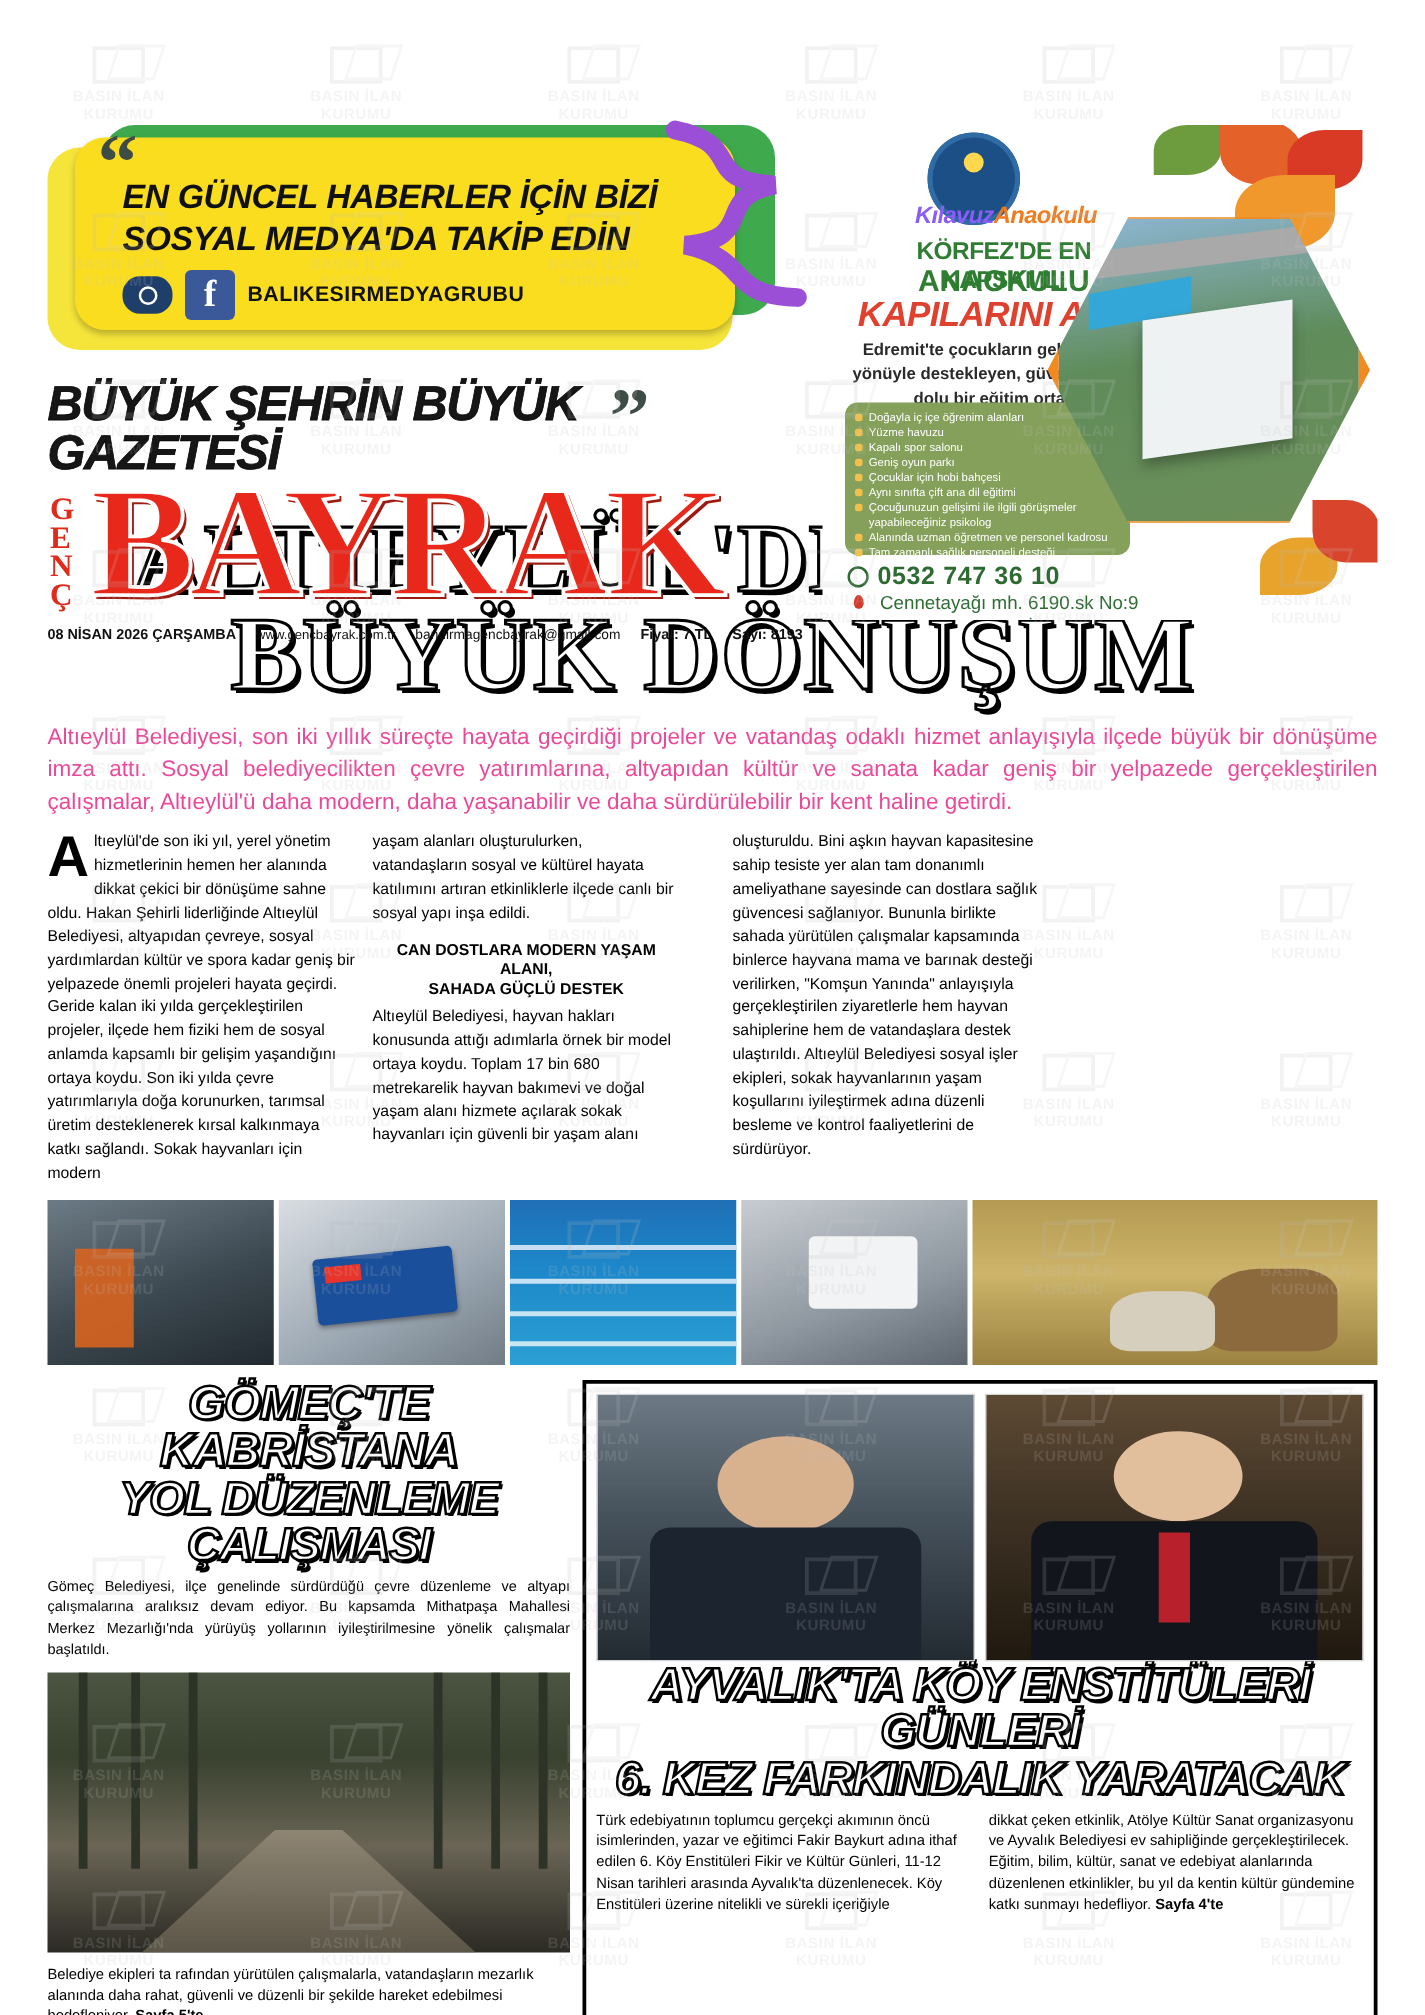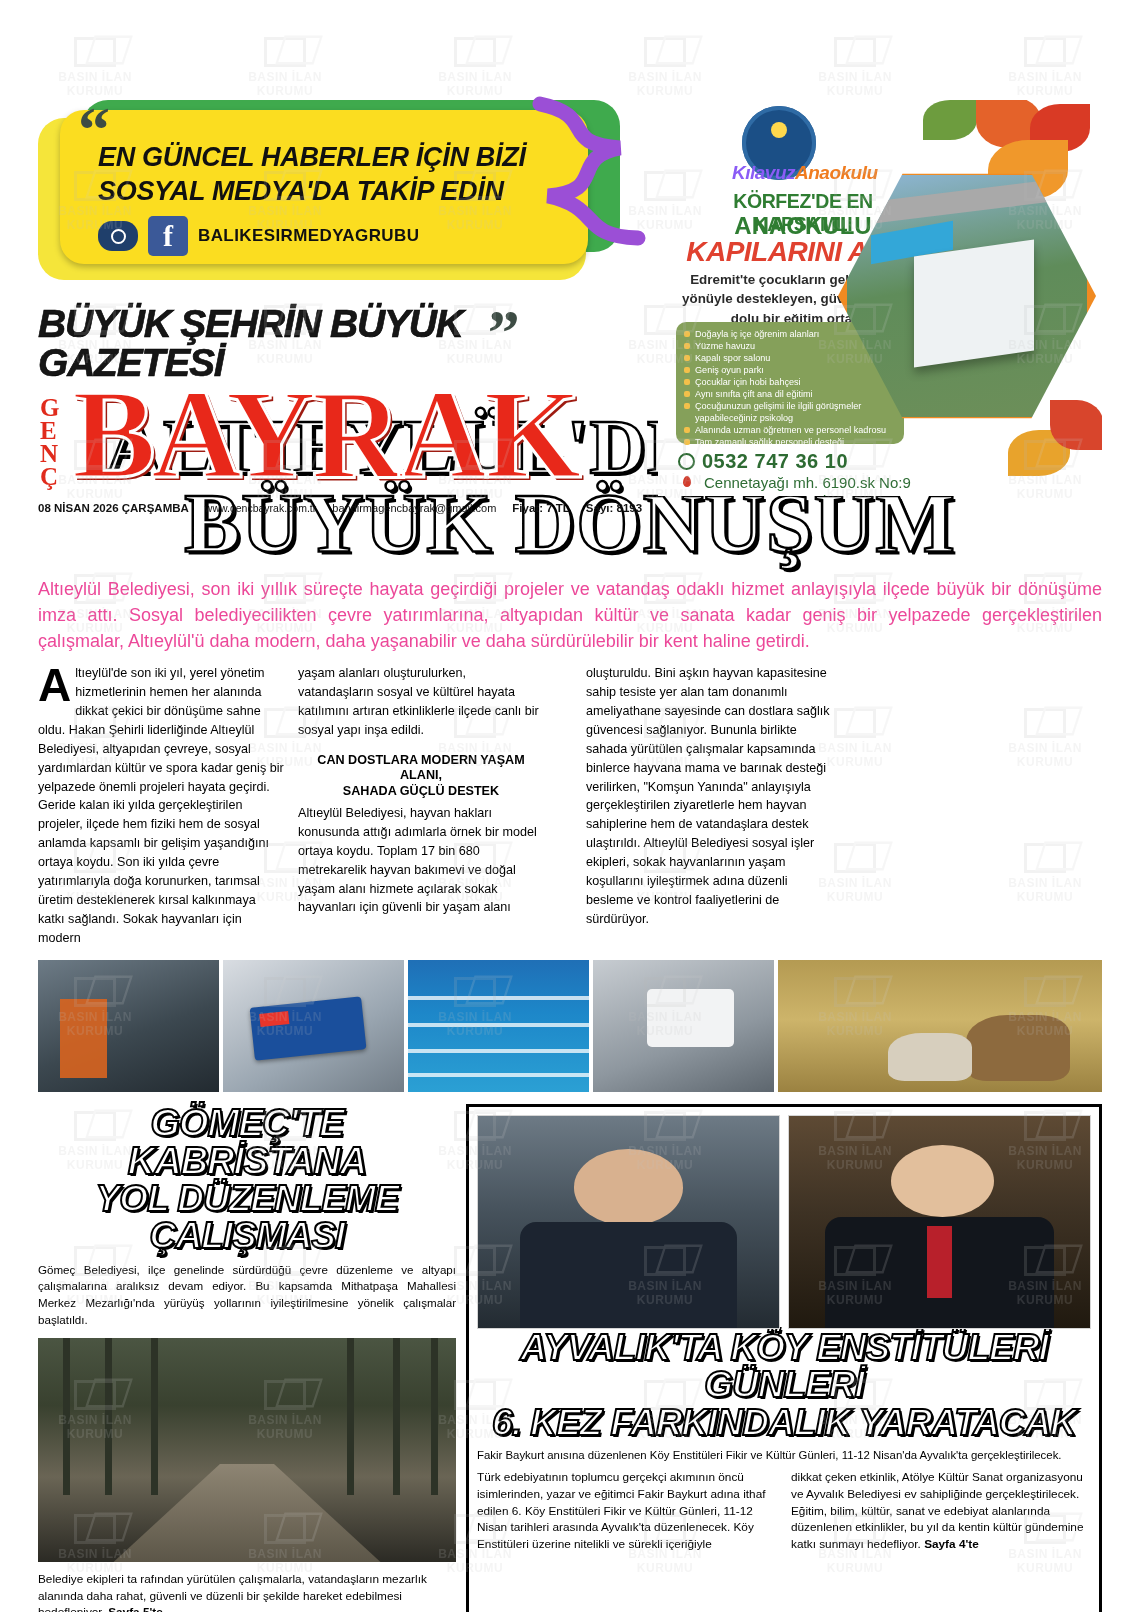--- a/index.html
+++ b/index.html
@@ -839,21 +839,20 @@
         <div class="pp pp2">
           <div class="face"></div>
             <div class="suit"></div>
             <div class="tie"></div>
         </div>
       </div>
       <div class="ahead">
         <div class="l">AYVALIK'TA KÖY ENSTİTÜLERİ GÜNLERİ</div>
         <div class="l">6. KEZ FARKINDALIK YARATACAK</div>
       </div>
-      <div class="asub">Fakir Baykurt anısına düzenlenen Köy Enstitüleri Fikir ve Kültür Günleri, 11-12 Nisan'da Ayvalık'ta gerçekleştirilecek.</div>
       <div class="a2col">
         <div class="ac">
           <span class="dc">Türk edebiyatının toplumcu gerçekçi akımının öncü isimlerinden, yazar ve eğitimci Fakir Baykurt adına ithaf edilen 6. Köy Enstitüleri Fikir ve Kültür Günleri, 11-12 Nisan tarihleri arasında Ayvalık'ta düzenlenecek. Köy Enstitüleri üzerine nitelikli ve sürekli içeriğiyle</span>
         </div>
         <div class="ac">
           <span>dikkat çeken etkinlik, Atölye Kültür Sanat organizasyonu ve Ayvalık Belediyesi ev sahipliğinde gerçekleştirilecek. Eğitim, bilim, kültür, sanat ve edebiyat alanlarında düzenlenen etkinlikler, bu yıl da kentin kültür gündemine katkı sunmayı hedefliyor.</span>
           <b>Sayfa 4'te</b>
         </div>
       </div>
     </div>

